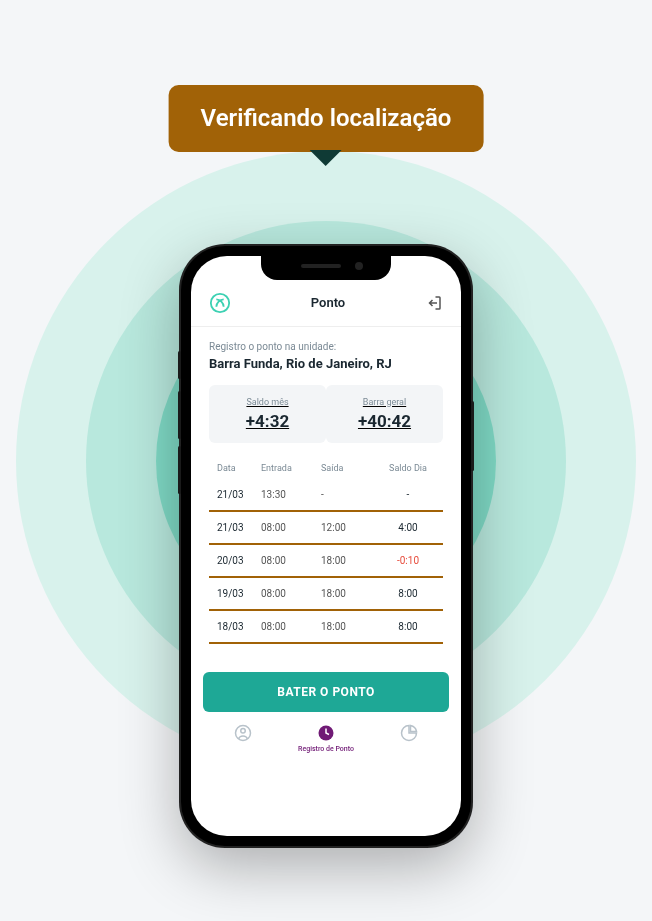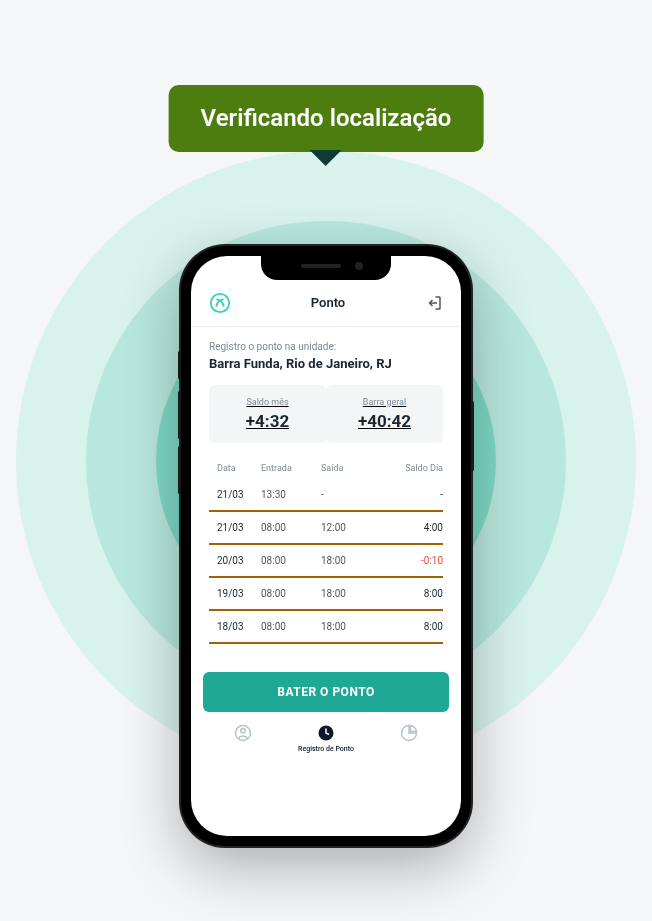--- a/index.html
+++ b/index.html
@@ -35,21 +35,21 @@
     .rc1 { width: 620px; height: 620px; background: #d8f2ec; }
     .rc2 { width: 480px; height: 480px; background: #b8e8dd; }
     .rc3 { width: 340px; height: 340px; background: #7fd9c5; }
     .rc4 { width: 200px; height: 200px; background: #46c9ac; }
     
     .tooltip {
       position: absolute;
       top: 85px;
       left: 50%;
       transform: translateX(-50%);
-      background: #4d7c0f;
+      background: #a16207;
       color: #fff;
       padding: 18px 32px;
       border-radius: 10px;
       font-size: 24px;
       font-weight: 600;
       text-align: center;
       line-height: 1.3;
       z-index: 10;
     }
     .tooltip::after {
@@ -193,21 +193,21 @@
     }
     .table-header {
       display: flex;
       font-size: 9px;
       color: #7b8a95;
       padding-bottom: 6px;
     }
     .col-data { width: 52px; padding-left: 8px; }
     .col-entrada { width: 60px; }
     .col-saida { width: 52px; }
-    .col-saldo { flex: 1; text-align: right; }
+    .col-saldo { flex: 1; text-align: center; }
     .table-row {
       display: flex;
       font-size: 10px;
       color: #1a2730;
       padding: 10px 0;
       border-bottom: 2px solid #a16207;
     }
     .table-row .col-entrada { color: #555; }
     .table-row .col-saida { color: #555; }
     .table-row .col-saldo { color: #1a2730; }
@@ -233,21 +233,21 @@
       align-items: flex-start;
       padding: 6px 20px 14px;
     }
     .nav-item {
       display: flex;
       flex-direction: column;
       align-items: center;
       gap: 3px;
       color: #b8c2ca;
     }
-    .nav-item.active { color: #0f172a; }
+    .nav-item.active { color: #701a75; }
     .nav-icon {
       width: 18px;
       height: 18px;
     }
     .nav-label {
       font-size: 7px;
       font-weight: 500;
     }
   </style>
 </head>

